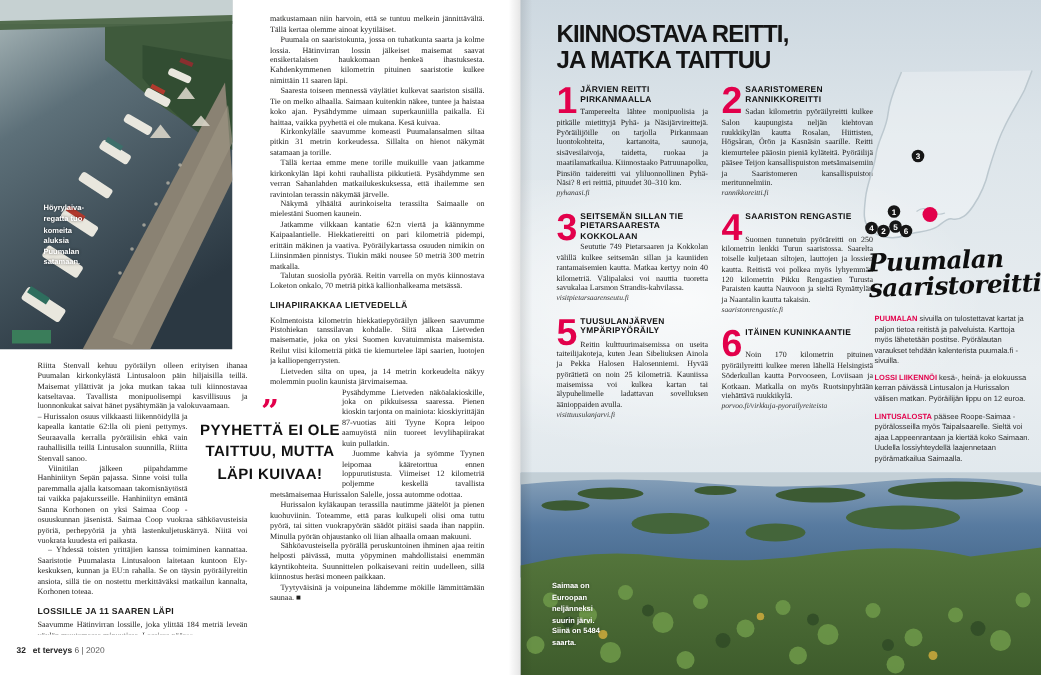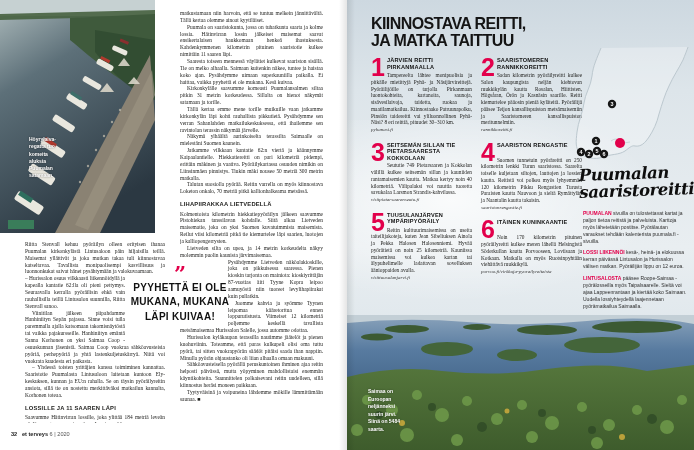--- a/index.html
+++ b/index.html
@@ -145,21 +145,21 @@
       <p>Pysähdymme Lietveden näköalakioskille, joka on pikkuisessa saaressa. Pienen kioskin tarjonta on mainiota: kioskiyrittäjän 87-vuotias äiti Tyyne Kopra leipoo aamuyöstä niin tuoreet levylihapiirakat kuin pullatkin.</p>
       <p>Juomme kahvia ja syömme Tyynen leipomaa kääretorttua ennen loppurutistusta. Viimeiset 12 kilometriä poljemme keskellä tavallista metsämaisemaa Hurissalon Salelle, jossa automme odottaa.</p>
       <p>Hurissalon kyläkaupan terassilla nautimme jäätelöt ja pienen kuohuviinin. Toteamme, että paras kulkupeli olisi oma tuttu pyörä, tai sitten vuokrapyörän säädöt pitäisi saada ihan nappiin. Minulla pyörän ohjaustanko oli liian alhaalla omaan makuuni.</p>
       <p>Sähköavusteisella pyörällä peruskuntoinen ihminen ajaa reitin helposti päivässä, mutta yöpyminen mahdollistaisi enemmän käyntikohteita. Suunnittelen polkaisevani reitin uudelleen, sillä kiinnostus heräsi moneen paikkaan.</p>
       <p>Tyytyväisinä ja voipuneina lähdemme mökille lämmittämään saunaa. ■</p>
     </div>
 
     <div id="pull-quote" class="abs">
       <span class="qmark">”</span>
       <span class="qline">PYYHETTÄ EI OLE</span>
-      <span class="qline">MUKANA, MUKANA</span>
+      <span class="qline">TAITTUU, MUTTA</span>
       <span class="qline">LÄPI KUIVAA!</span>
     </div>
 
     <div id="left-footer" class="abs">
       <span class="b">32</span>
       &nbsp;&nbsp;<span class="b">et terveys</span>
       <span class="issue">6 | 2020</span>
     </div>
   </div>
 

